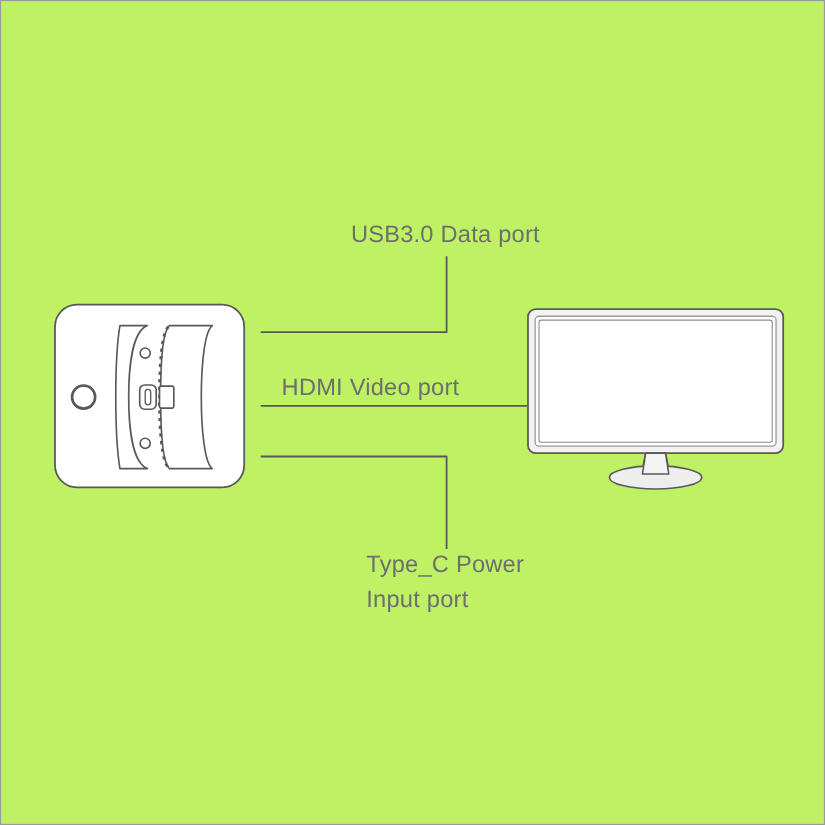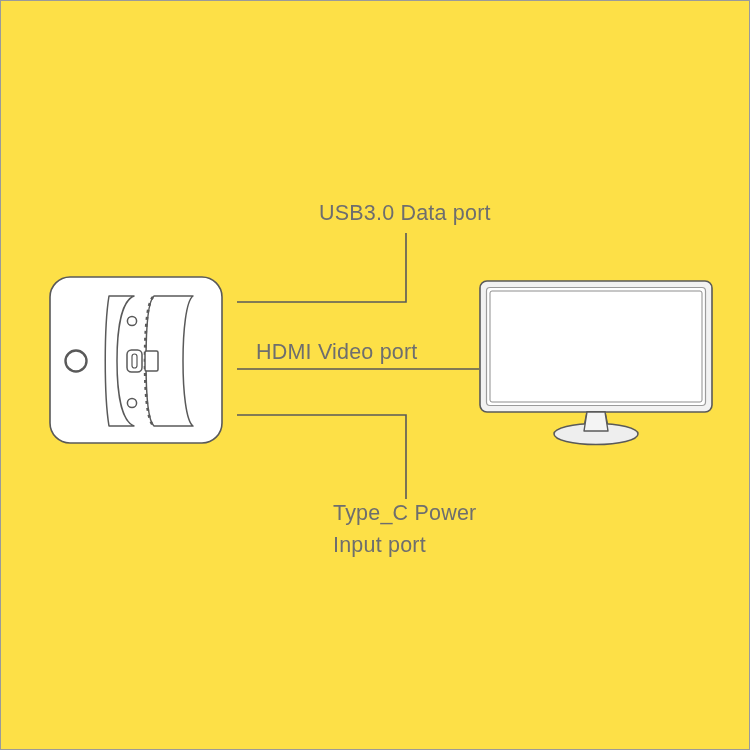--- a/index.html
+++ b/index.html
@@ -11,21 +11,21 @@
   body {
     width: 750px;
     height: 750px;
     font-family: "Liberation Sans", sans-serif;
     overflow: hidden;
   }
   #diagram-root {
     position: relative;
     width: 750px;
     height: 750px;
-    background: #fde047;
+    background: #bef264;
     box-sizing: border-box;
     border: 1px solid #9a9a9a;
   }
   #scene {
     position: absolute;
     inset: 0;
     width: 750px;
     height: 750px;
     display: block;
   }

